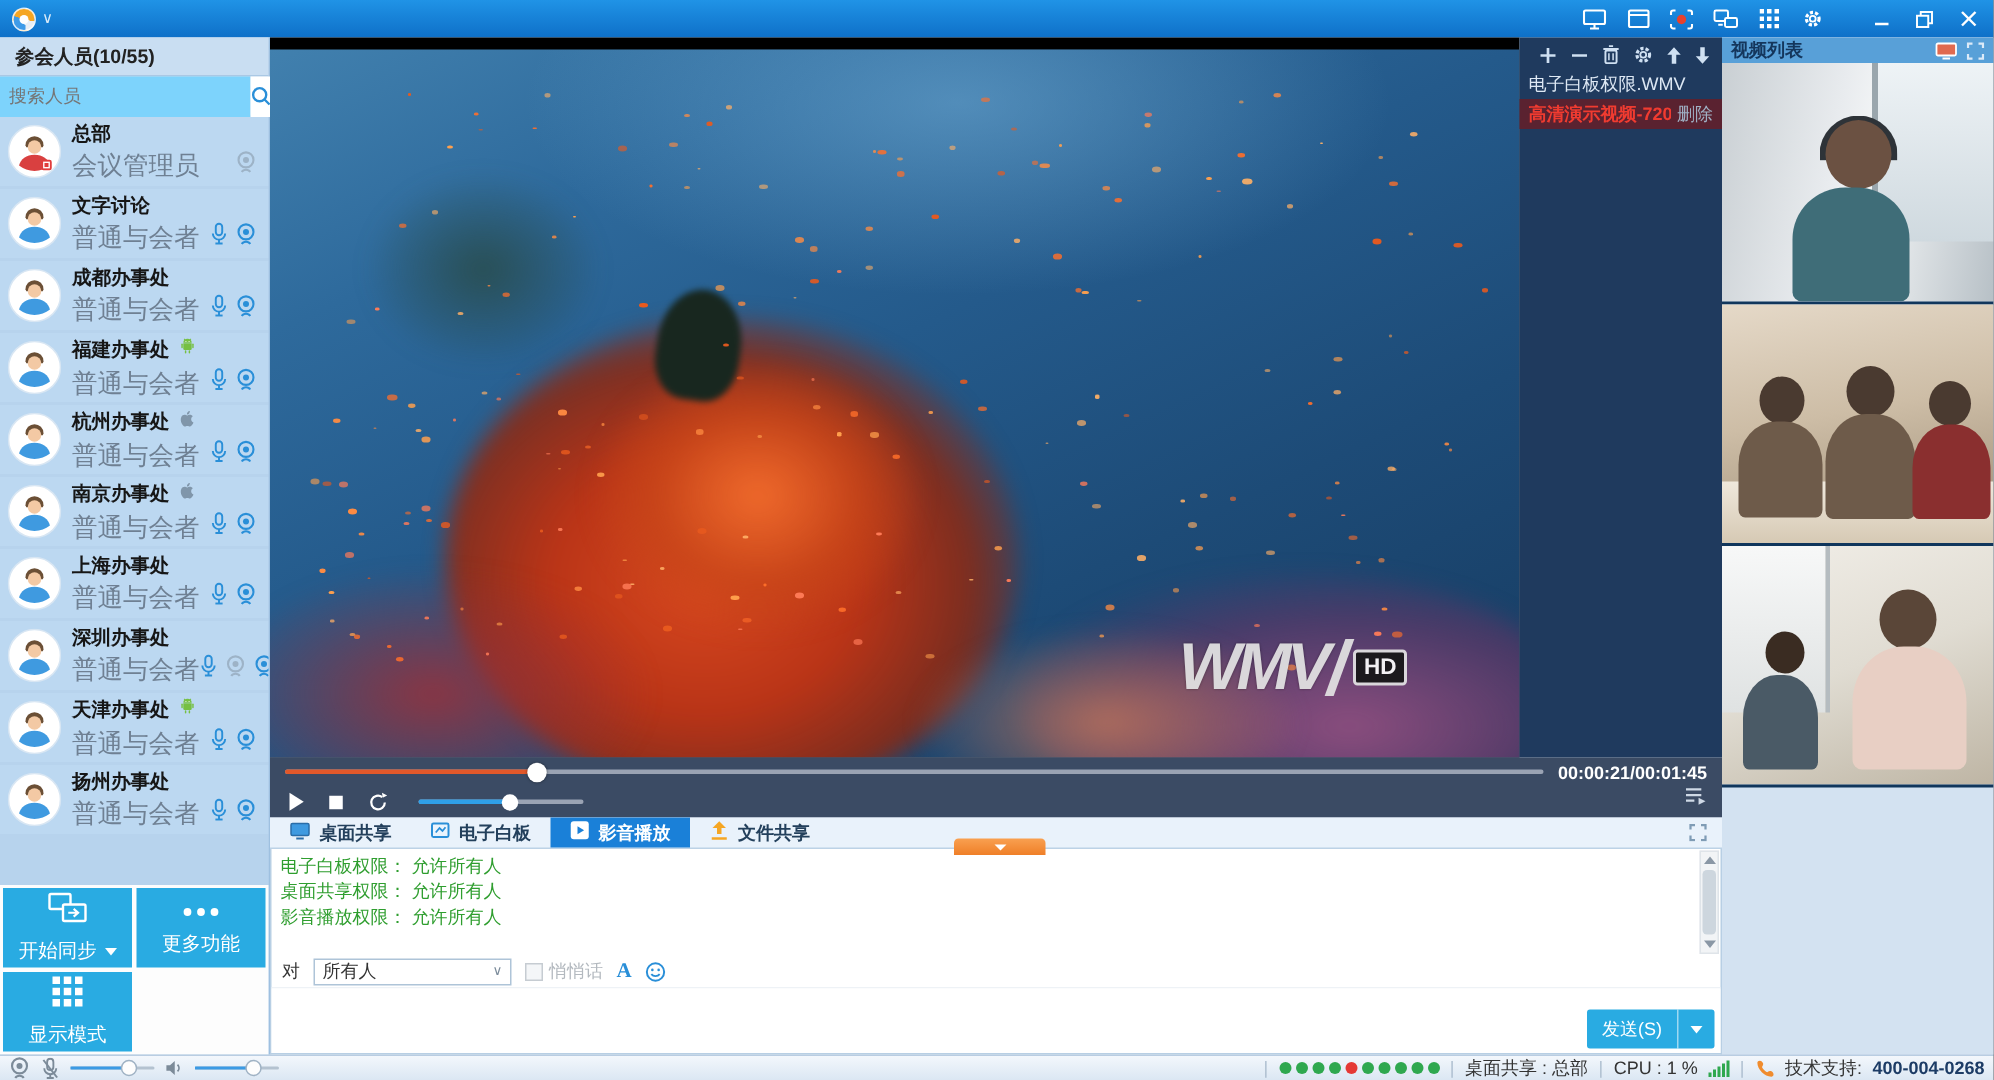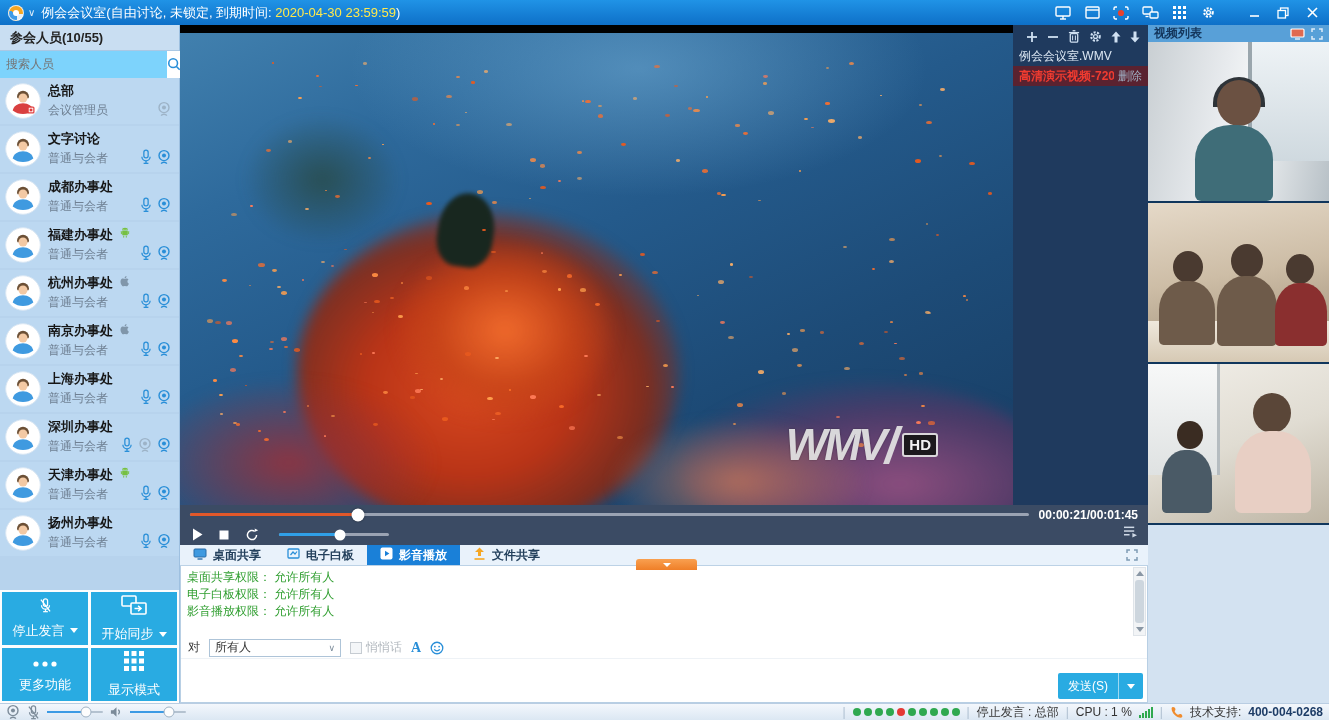--- a/index.html
+++ b/index.html
@@ -24,21 +24,21 @@
 .pp-search{height:27px;background:#c9def2;border-bottom:1px solid #aac8e4;display:flex;align-items:center;padding:0;}
 .pp-search input{flex:1;height:27px;border:none;outline:none;background:#7dd3fc;font-size:12px;color:#444;padding:0 6px;font-family:Liberation Serif, serif;}
 .pp-search .search-btn{width:28px;height:27px;background:#fff;display:flex;align-items:center;justify-content:center;cursor:pointer;}
 .pp-list{flex:1;overflow:hidden;background:#b7d3ed;}
 .p-item{height:46px;background:#bcd8f1;margin-bottom:2px;display:flex;align-items:center;padding:0 8px 0 5px;cursor:pointer;}
 .avatar{width:36px;height:36px;flex:0 0 36px;margin-right:7px;}
 .p-main{flex:1;min-width:0;display:flex;flex-direction:column;justify-content:center;gap:1px;}
 .p-row1{display:flex;align-items:center;gap:5px;}
 .p-name{font-weight:bold;font-size:13px;color:#161616;white-space:nowrap;}
 .p-row2{display:flex;align-items:center;}
-.p-role{font-size:12px;color:#6f8093;flex:1;white-space:nowrap;}
+.p-role{font-size:17px;color:#6f8093;flex:1;white-space:nowrap;}
 .p-icons{display:flex;gap:5px;align-items:center;}
 .pp-actions{height:113px;background:#fdfdfd;display:grid;grid-template-columns:1fr 1fr;grid-template-rows:1fr 1fr;gap:3px;padding:2px;}
 .act-btn{background:#29abe2;color:#fff;display:flex;flex-direction:column;align-items:center;justify-content:center;gap:6px;font-size:13px;cursor:pointer;}
 .act-label{display:flex;align-items:center;gap:5px;}
 .dd-arrow{width:0;height:0;border-left:4px solid transparent;border-right:4px solid transparent;border-top:5px solid #fff;}
 
 
 .video-stage{position:absolute;left:180px;top:25px;width:833px;height:480px;background:#000;}
 .video-scene{position:absolute;left:0;top:8px;right:0;bottom:0;overflow:hidden;background:linear-gradient(155deg,#4180ae 0%,#2e6a9c 22%,#245a8b 45%,#1d4b77 70%,#173c62 100%);}
 .light-glow{position:absolute;left:20%;top:-20%;width:70%;height:55%;background:radial-gradient(ellipse,rgba(120,180,220,.5),transparent 70%);}
@@ -150,21 +150,20 @@
 .sb-ic{display:inline-flex;align-items:center;cursor:pointer;}
 </style>
 </head>
 <body>
 
 <div id="app">
 
   <div class="titlebar">
     <div class="logo"></div>
     <span class="logo-chevron">∨</span>
-    <span class="tb-title"><span>例会会议室(自由讨论, 未锁定, 到期时间: </span><span class="tb-time">2020-04-30 23:59:59</span><span>)</span></span>
     <div class="tb-icons" id="tb-icons">
         <span class="ic">
           <svg width="16" height="14" viewBox="0 0 16 14" xmlns="http://www.w3.org/2000/svg">
             <rect x="1" y="1" width="14" height="9" rx="1" fill="none" stroke="#fff" stroke-width="1.4"></rect>
             <line x1="5" y1="13" x2="11" y2="13" stroke="#fff" stroke-width="1.4"></line>
             <line x1="8" y1="10" x2="8" y2="13" stroke="#fff" stroke-width="1.4"></line>
           </svg>
         </span>
         <span class="ic">
           <svg width="15" height="13" viewBox="0 0 15 13" xmlns="http://www.w3.org/2000/svg">
@@ -552,33 +551,20 @@
                     <circle cx="8" cy="7.4" r="5.7" fill="none" stroke="#2a8fd8" stroke-width="1.6"></circle>
                     <circle cx="8" cy="7.4" r="2.3" fill="#2a8fd8"></circle>
                     <path d="M4.8 16.6c1.2-2.2 5.2-2.2 6.4 0" fill="none" stroke="#2a8fd8" stroke-width="1.6"></path>
                   </svg></span>
               </span>
             </span>
     </span>
         </div>
       </div>
     <div class="pp-actions" id="action-buttons">
-        <div class="act-btn">
-          <span><svg width="13" height="15" viewBox="0 0 14 18" xmlns="http://www.w3.org/2000/svg">
-              <rect x="4.5" y="1" width="5" height="9" rx="2.5" fill="none" stroke="#fff" stroke-width="1.5"></rect>
-              <path d="M2.2 8.6a4.8 4.8 0 0 0 9.6 0" fill="none" stroke="#fff" stroke-width="1.5"></path>
-              <line x1="7" y1="13.4" x2="7" y2="16" stroke="#fff" stroke-width="1.5"></line>
-              <line x1="4.2" y1="16.4" x2="9.8" y2="16.4" stroke="#fff" stroke-width="1.5"></line>
-              <line x1="1.5" y1="2" x2="12.5" y2="16" stroke="#fff" stroke-width="1.6"></line>
-            </svg></span>
-    <span class="act-label">
-            <span>停止发言</span>
-            <span class="dd-arrow"></span>
-          </span>
-        </div>
         <div class="act-btn">
           <span><svg width="26" height="22" viewBox="0 0 26 22" xmlns="http://www.w3.org/2000/svg">
               <rect x="1" y="2" width="14" height="10" rx="1" fill="none" stroke="#fff" stroke-width="1.6"></rect>
               <rect x="10" y="9" width="15" height="11" rx="1" fill="#29abe2" stroke="#fff" stroke-width="1.6"></rect>
               <path d="M13.5 14.5h6m-2.4-2.6 3 2.6-3 2.6" stroke="#fff" fill="none" stroke-width="1.4"></path>
             </svg></span>
     <span class="act-label">
             <span>开始同步</span>
             <span class="dd-arrow"></span>
           </span>
@@ -860,21 +846,21 @@
           </svg>
         </span>
         <span class="ic">
           <svg width="10" height="12" viewBox="0 0 10 12" xmlns="http://www.w3.org/2000/svg">
             <path d="M5 11.5 L9.5 6.5 L6.5 6.5 L6.5 0.5 L3.5 0.5 L3.5 6.5 L0.5 6.5 Z" fill="#cfe0f2"></path>
           </svg>
         </span>
       </div>
     <div id="pl-files">
         <div class="pl-file">
-          <span class="pl-name">例会会议室.WMV</span>
+          <span class="pl-name">电子白板权限.WMV</span>
         </div>
         <div class="pl-file selected">
           <span class="pl-name">高清演示视频-720P.wmv</span>
           <span class="pl-action">删除</span>
         </div>
       </div>
   </div>
 
   <div class="controls">
     <div class="seek-row">
@@ -947,22 +933,22 @@
         <svg width="12" height="12" viewBox="0 0 12 12" xmlns="http://www.w3.org/2000/svg">
           <path d="M1 4V1h3M8 1h3v3M11 8v3H8M4 11H1V8" fill="none" stroke="#7f9cb5" stroke-width="1.5"></path>
         </svg>
       </div>
     </div>
   <div class="collapse-handle"></div>
 
   <div class="chat">
     <div class="chat-msgs">
       <div id="chat-messages">
+          <div>电子白板权限： 允许所有人</div>
           <div>桌面共享权限： 允许所有人</div>
-          <div>电子白板权限： 允许所有人</div>
           <div>影音播放权限： 允许所有人</div>
         </div>
       <div class="chat-scrollbar">
         <span class="sb-arrow sb-up"></span>
         <span class="sb-thumb"></span>
         <span class="sb-arrow sb-down"></span>
       </div>
     </div>
     <div class="chat-toolbar">
       <span>对</span>
@@ -1076,21 +1062,21 @@
           <span class="dot" style="background: rgb(47, 168, 79);"></span>
           <span class="dot" style="background: rgb(47, 168, 79);"></span>
           <span class="dot" style="background: rgb(229, 57, 53);"></span>
           <span class="dot" style="background: rgb(47, 168, 79);"></span>
           <span class="dot" style="background: rgb(47, 168, 79);"></span>
           <span class="dot" style="background: rgb(47, 168, 79);"></span>
           <span class="dot" style="background: rgb(47, 168, 79);"></span>
           <span class="dot" style="background: rgb(47, 168, 79);"></span>
         </span>
       <span class="sb-sep">|</span>
-      <span>停止发言 : 总部</span>
+      <span>桌面共享 : 总部</span>
       <span class="sb-sep">|</span>
       <span>CPU : 1 %</span>
       <span class="cpu-bars">
           <i style="height:3px"></i>
           <i style="height:5px"></i>
           <i style="height:7px"></i>
           <i style="height:9px"></i>
           <i style="height:11px"></i>
         </span>
       <span class="sb-sep">|</span>

